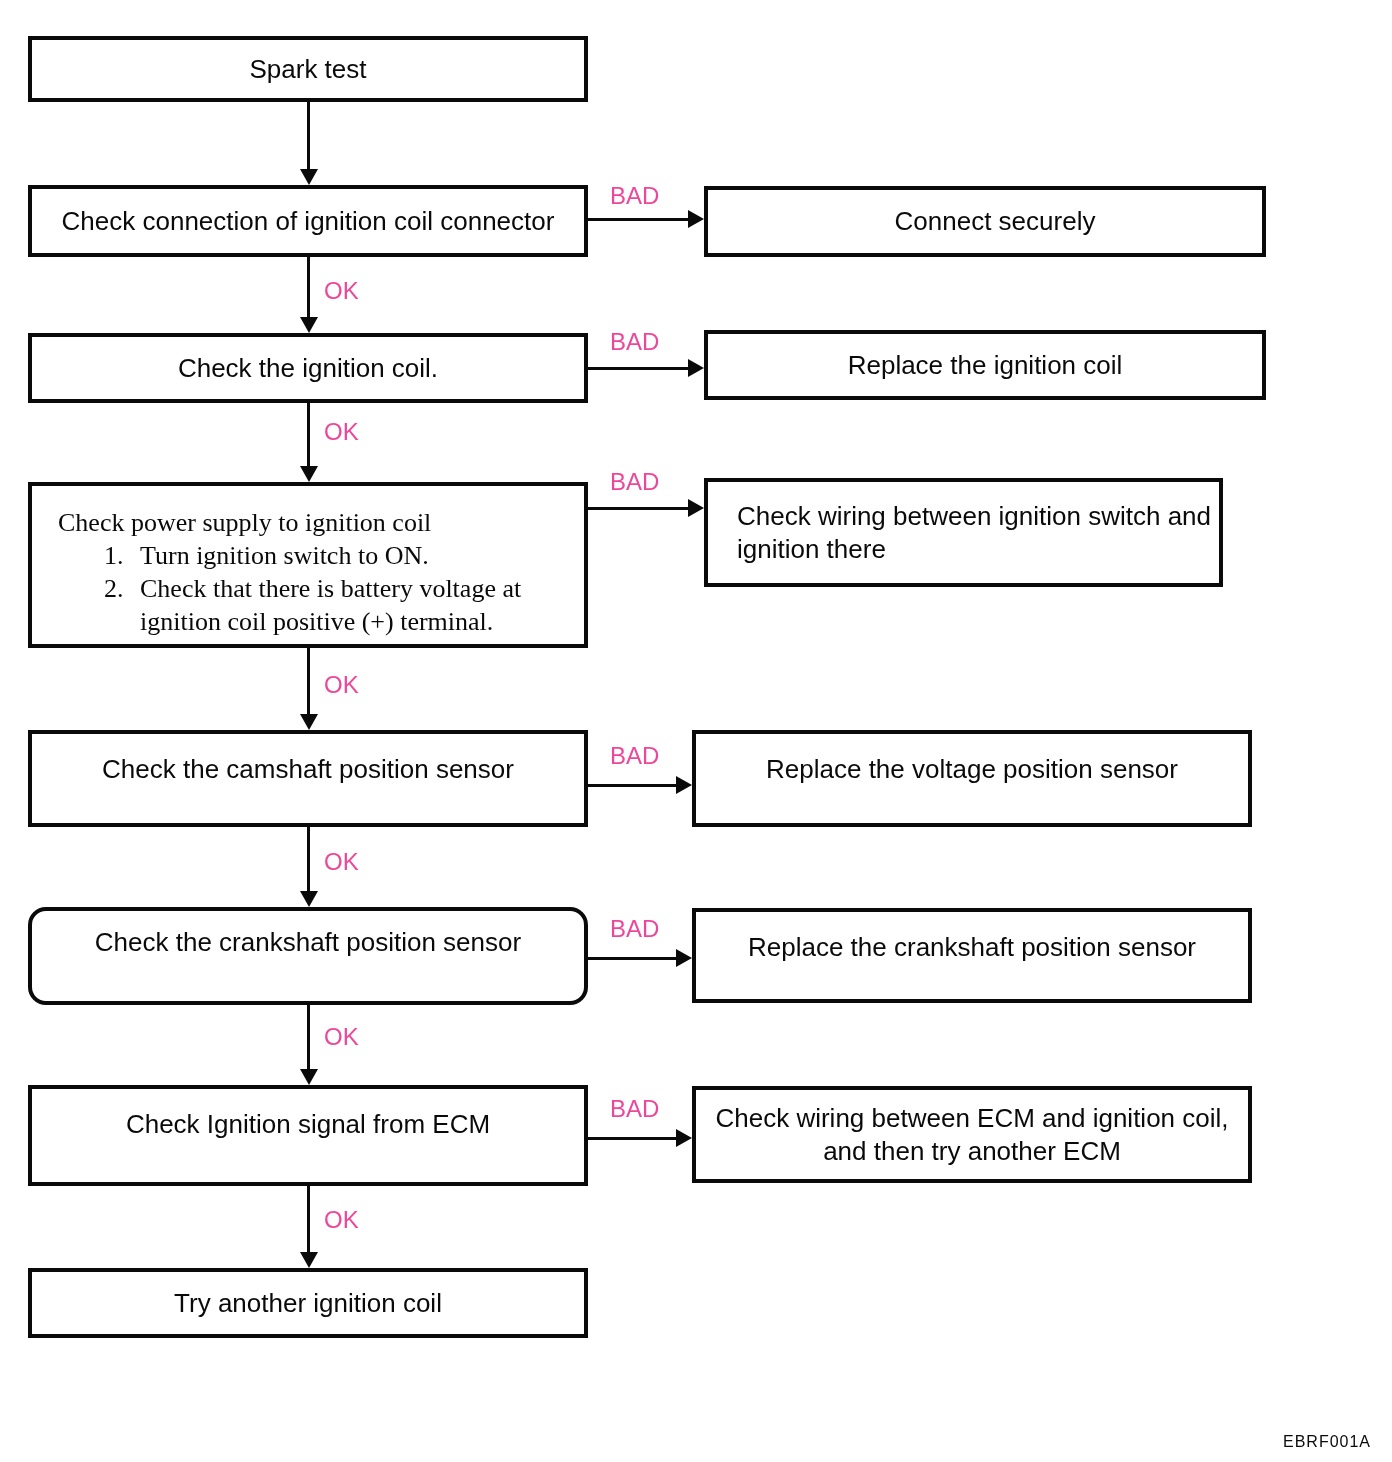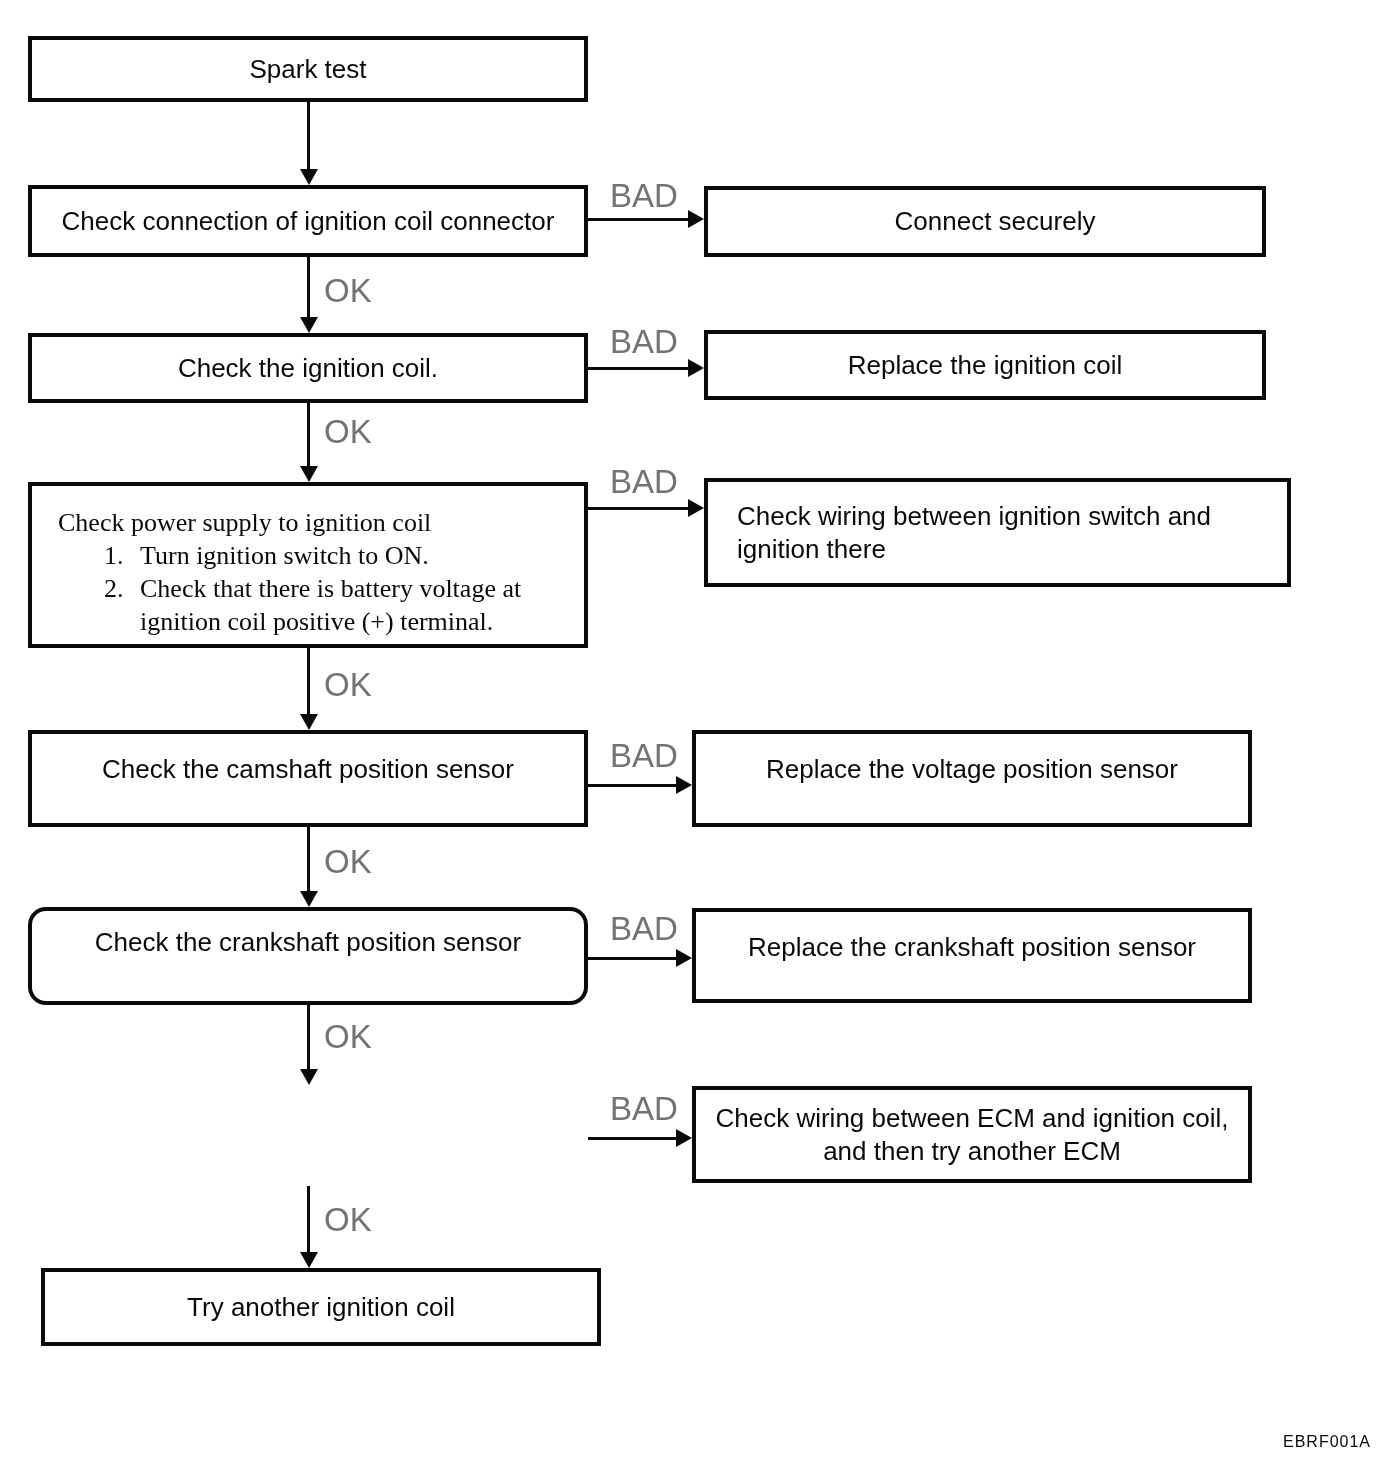--- a/index.html
+++ b/index.html
@@ -75,23 +75,23 @@
   }
   .arrow-right {
     position: absolute;
     width: 0; height: 0;
     border-top: 9px solid transparent;
     border-bottom: 9px solid transparent;
     border-left: 16px solid #0a0a0a;
   }
   .lbl {
     position: absolute;
-    font-size: 33px;
+    font-size: 24px;
     line-height: 28px;
-    color: #737373;
+    color: #ec4899;
     white-space: nowrap;
   }
   .figcode {
     position: absolute;
     left: 1283px;
     top: 1433px;
     font-size: 16px;
     font-weight: normal;
     letter-spacing: 1px;
     color: #0a0a0a;
@@ -132,34 +132,37 @@
   </div>
 
   <div class="box top-align" style="left:28px; top:730px; width:560px; height:97px;">
     <span>Check the camshaft position sensor</span>
   </div>
 
   <div class="box top-align" style="left:28px; top:907px; width:560px; height:98px; padding-top:15px;border-radius:18px;">
     <span>Check the crankshaft position sensor</span>
   </div>
 
-
-  <div class="box" style="left:41px; top:1268px; width:560px; height:78px;">
+  <div class="box top-align" style="left:28px; top:1085px; width:560px; height:101px;">
+    <span>Check Ignition signal from ECM</span>
+  </div>
+
+  <div class="box" style="left:28px; top:1268px; width:560px; height:70px;">
     <span>Try another ignition coil</span>
   </div>
 
   <div class="box" style="left:704px; top:186px; width:562px; height:71px;padding-left:20px;">
     <span>Connect securely</span>
   </div>
 
   <div class="box" style="left:704px; top:330px; width:562px; height:70px;">
     <span>Replace the ignition coil</span>
   </div>
 
-  <div class="box left-text" style="left:704px; top:478px; width:587px; height:109px; padding-left:29px;">
+  <div class="box left-text" style="left:704px; top:478px; width:519px; height:109px; padding-left:29px;">
     <span class="two-line">
       <span>Check wiring between ignition switch and</span>
       <span>ignition there</span>
     </span>
   </div>
 
   <div class="box top-align" style="left:692px; top:730px; width:560px; height:97px;">
     <span>Replace the voltage position sensor</span>
   </div>
 

